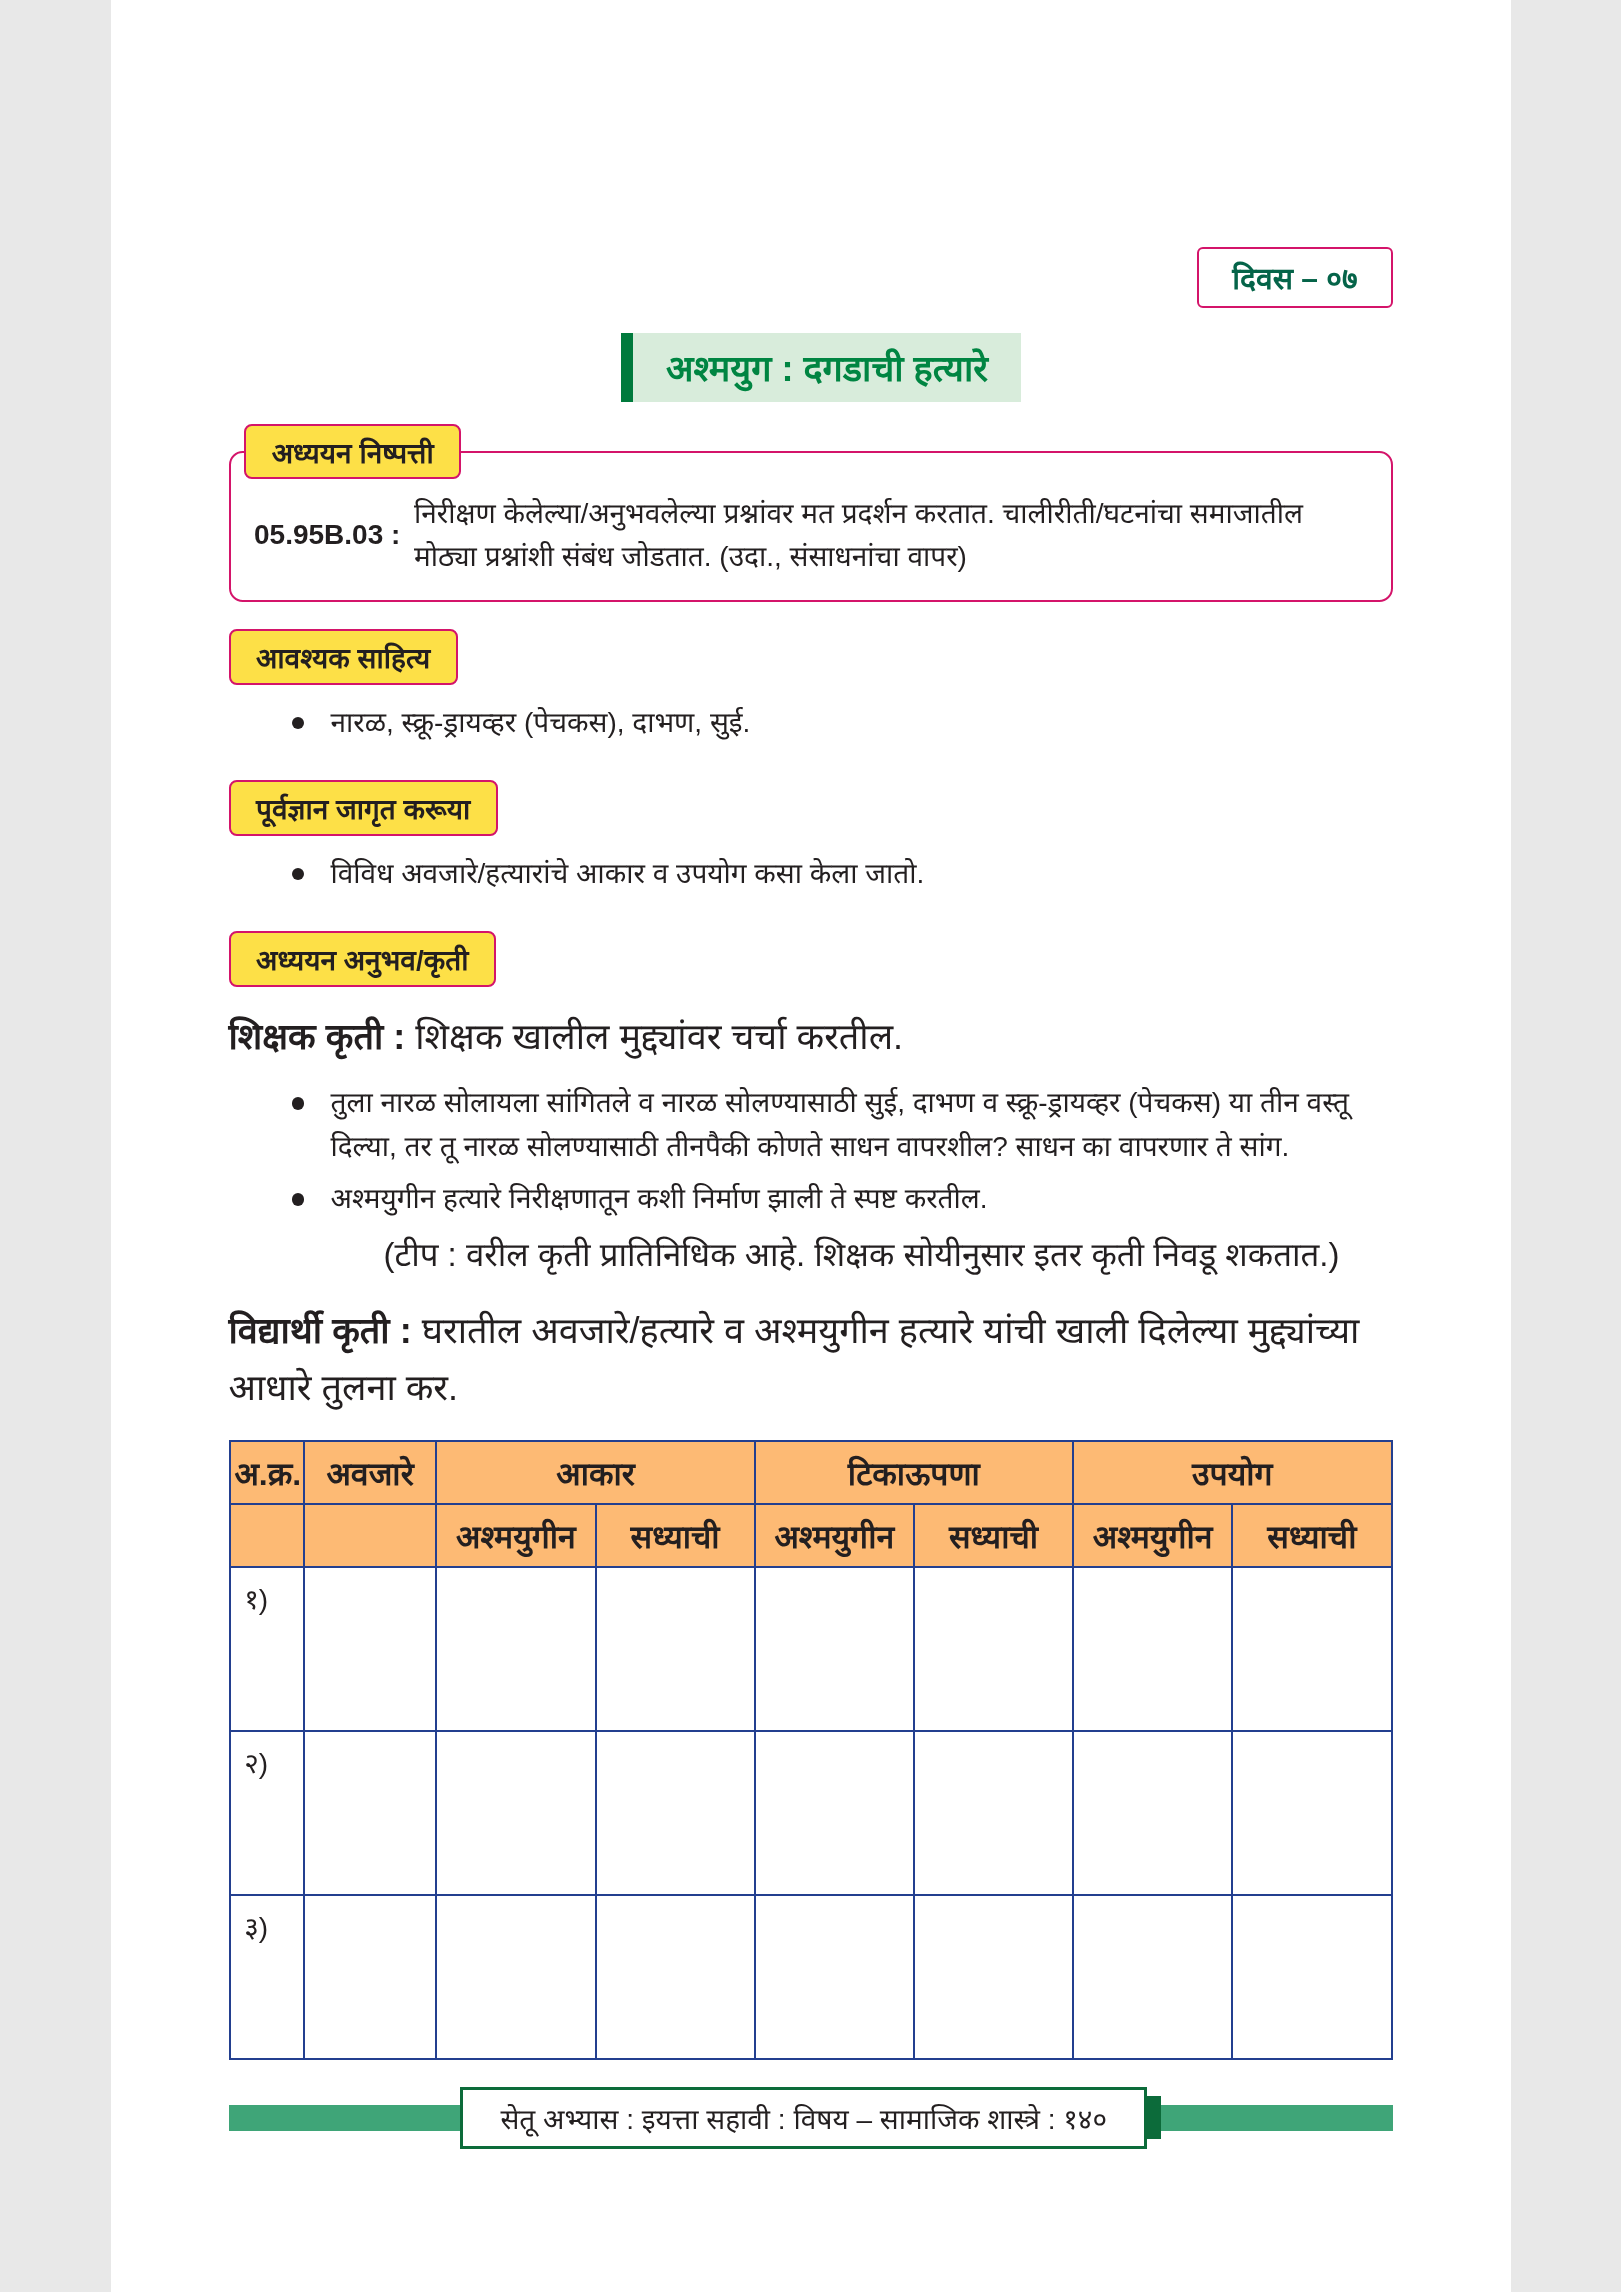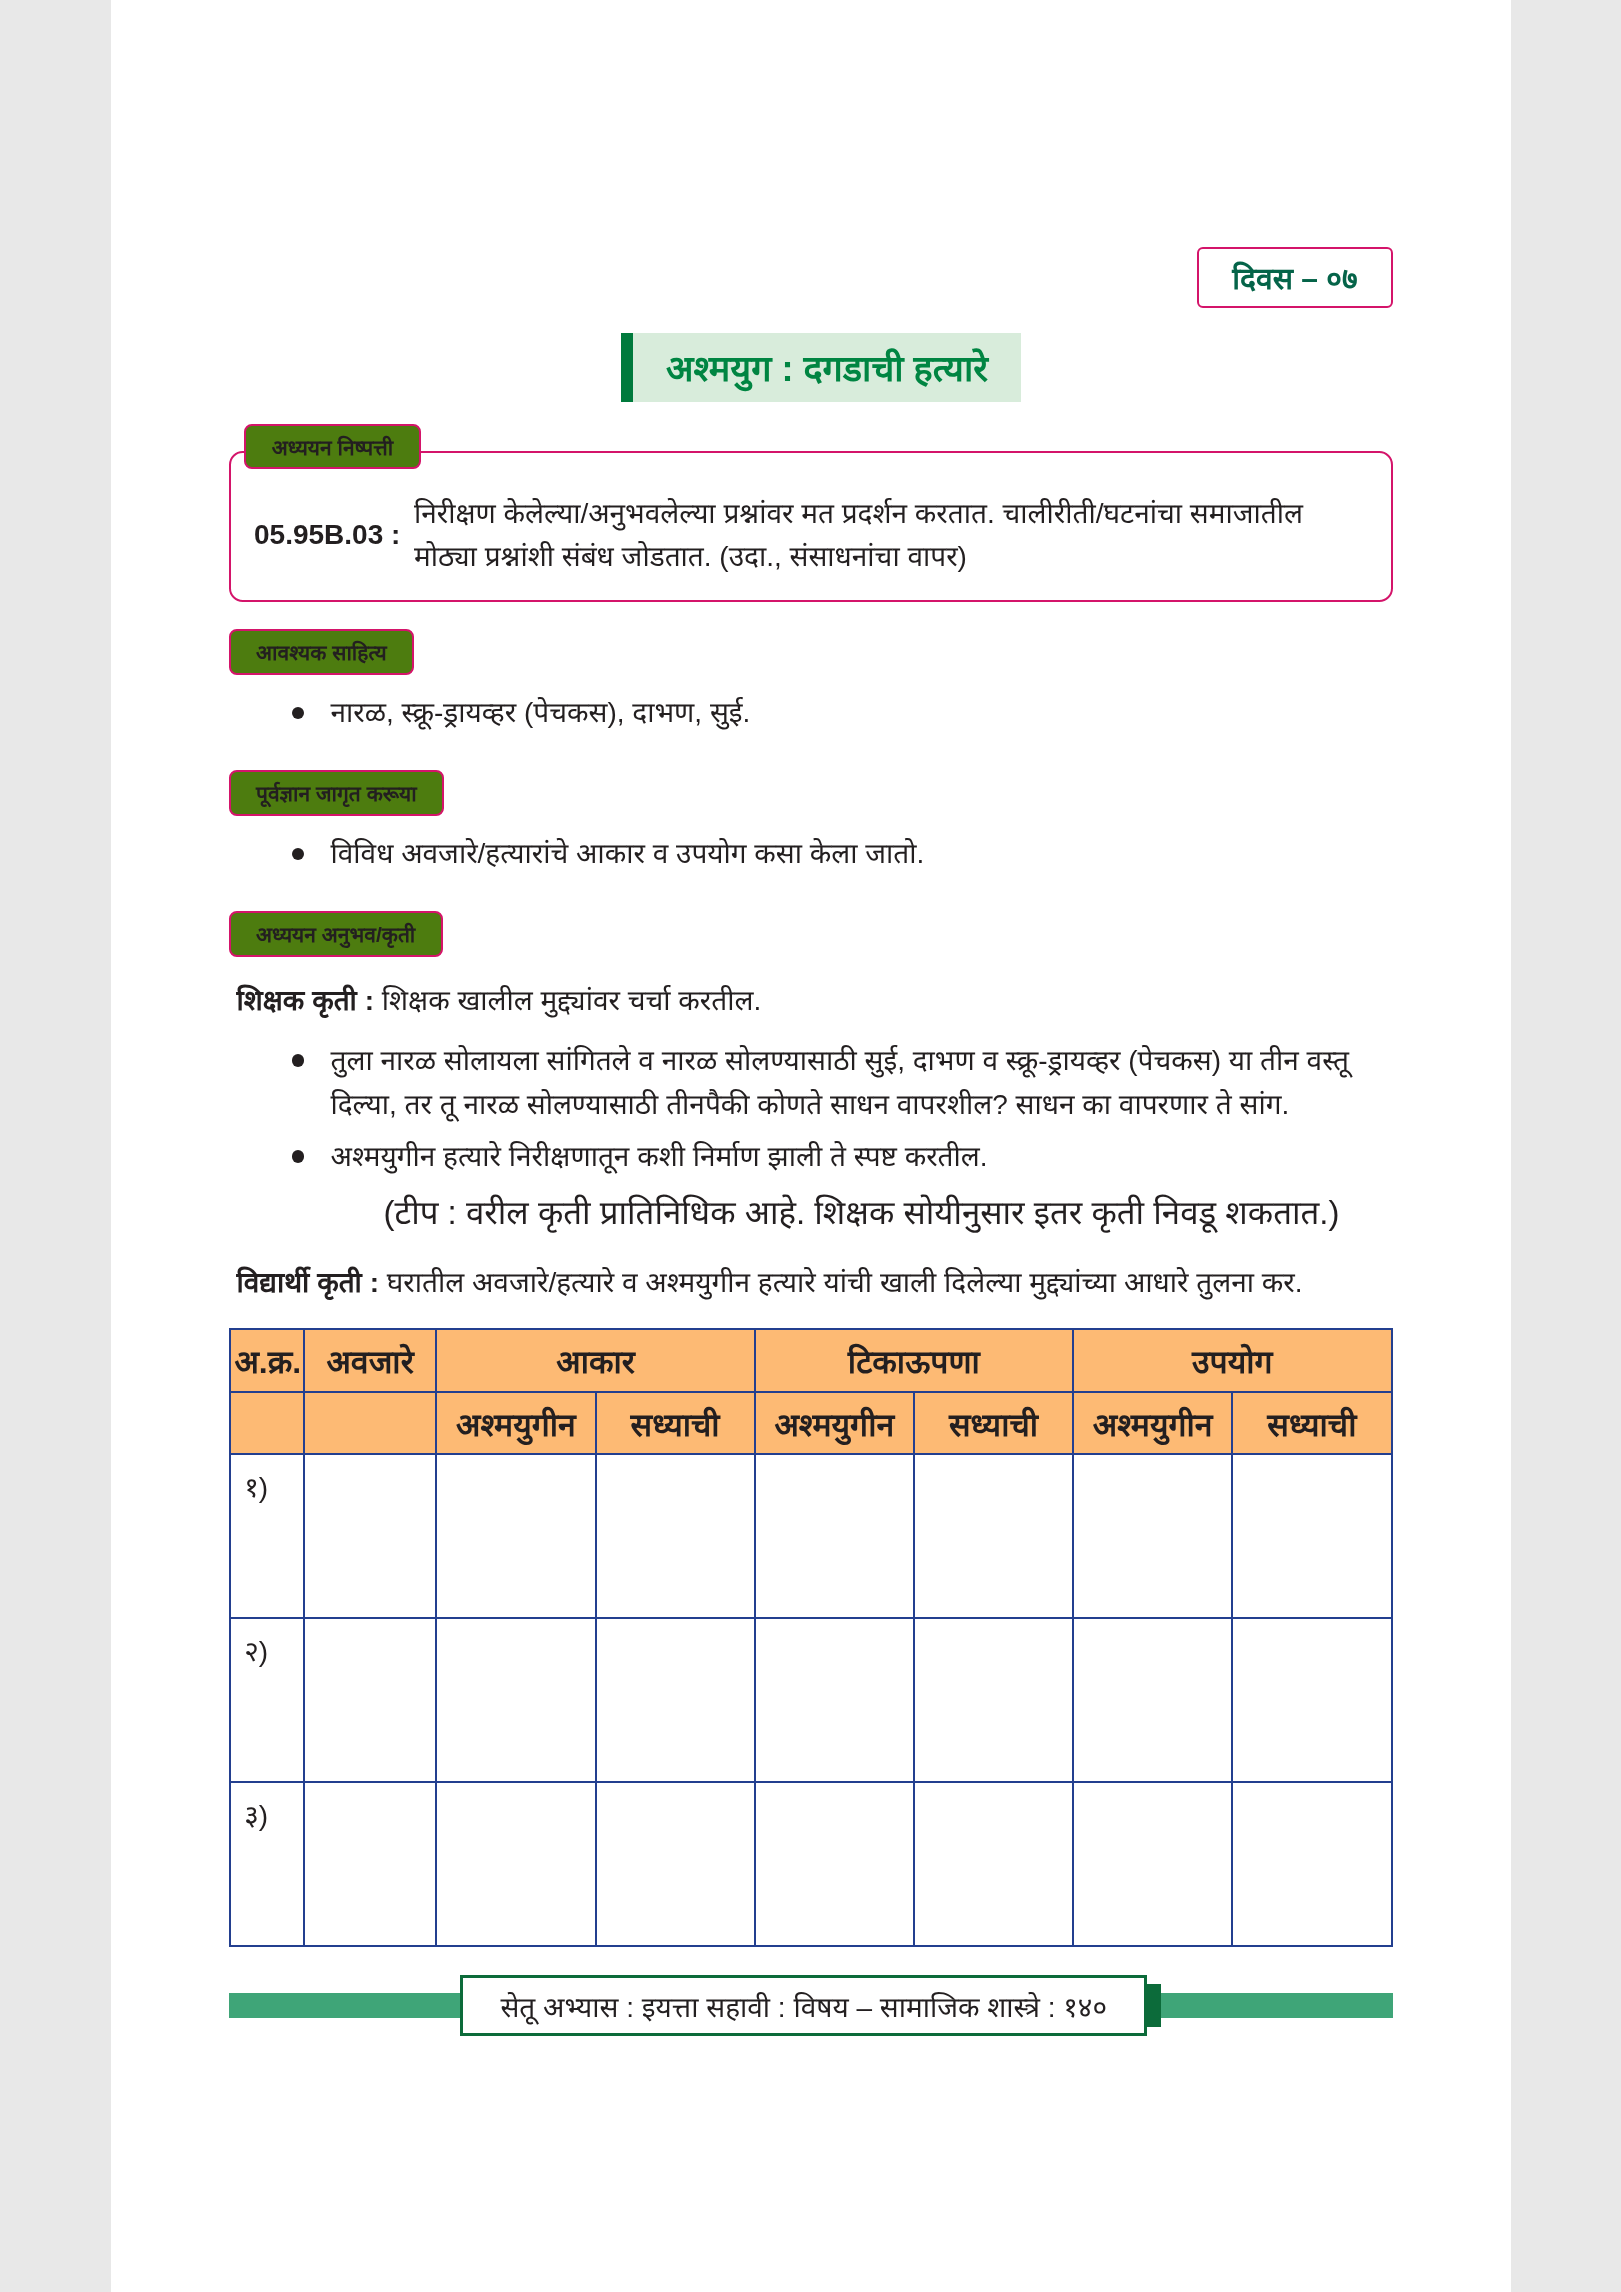--- a/index.html
+++ b/index.html
@@ -36,25 +36,25 @@
     padding: 9.8px 33px;
     font-size: 36px;
     font-weight: bold;
     color: #008542;
     margin-left: 21px;
   }
 
   
   .chip {
     display: inline-block;
-    background: #4d7c0f;
+    background: #fde047;
     border: 2.9px solid #d4146a;
     border-radius: 7.8px;
     padding: 6.9px 25.5px;
-    font-size: 21px;
+    font-size: 28px;
     font-weight: bold;
     color: #231f20;
   }
   .chip.standalone { margin-top: 27.4px; }
 
   
   .outlined {
     position: relative;
     margin-top: 49px;
     border: 2.9px solid #d4146a;
@@ -78,21 +78,21 @@
   ul.bullets li .dot {
     position: absolute;
     left: 2px;
     top: 15.7px;
     width: 12.7px;
     height: 12.7px;
     border-radius: 50%;
     background: #231f20;
   }
 
-  .lead-line { margin-top: 21.6px; font-size: 28px; line-height: 1.58; margin-left: 8px; }
+  .lead-line { margin-top: 21.6px; font-size: 36px; line-height: 1.58; }
   .lead-line .b { font-weight: bold; }
   .note-line { margin: 3.9px 0 0 102px; font-size: 33px; line-height: 1.58; text-align: center; }
 
   
   table.compare { border-collapse: collapse; width: 100%; margin-top: 23.5px; table-layout: fixed; }
   table.compare th, table.compare td { border: 2.5px solid #233f8f; }
   table.compare th {
     background: #fdba74;
     font-size: 32px;
     font-weight: bold;

